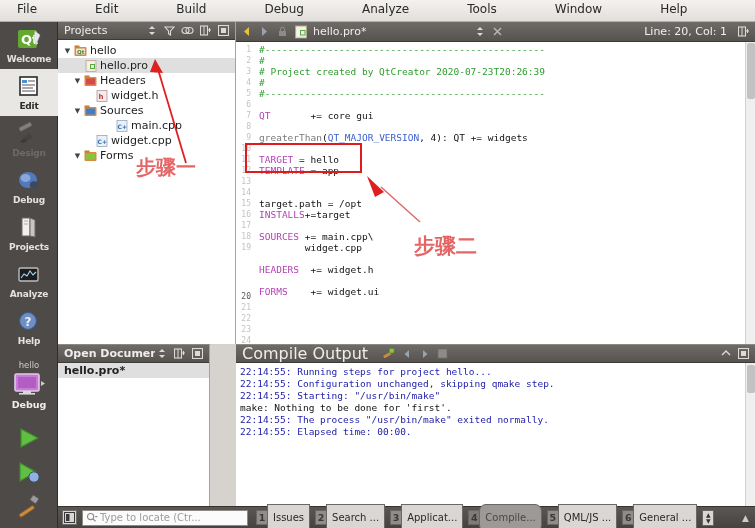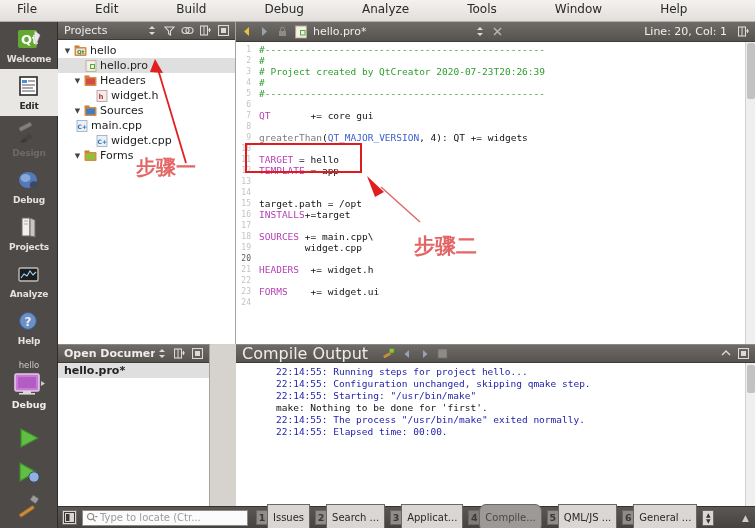--- a/index.html
+++ b/index.html
@@ -106,21 +106,21 @@
   .etb-spacer { flex: 1; }
   .etb-right { font-size: 11px; color: #f2efed; padding-right: 6px; white-space:nowrap; }
 
   #code-wrap { position: relative; height: 302px; background:#fff; display:flex; overflow:hidden; }
   #gutter {
     width: 17px; background: #fff; padding-top: 2px;
     text-align: right; padding-right: 2px; flex-shrink: 0;
     font-family: "DejaVu Sans Mono", "Liberation Mono", monospace;
     font-size: 8px; color: #c3c3c3; line-height: 11px; user-select:none;
   }
-  #gutter .cur { color: #595959; font-weight: normal; }
+  #gutter .cur { color: #595959; font-weight: normal; margin-top: 38px; }
   #codetext {
     flex: 1; padding-top: 2px; padding-left: 6px;
     font-family: "DejaVu Sans Mono", "Liberation Mono", monospace;
     font-size: 9.5px; line-height: 11px; white-space: pre;
     color: #111;
   }
   .cline { height: 11px; }
   .cm { color: #2e9e2e; }          
   .kw { color: #b53fb5; }          
   .fn { color: #7a7a7a; }          
@@ -140,21 +140,21 @@
   }
   #compile-head {
     height: 18px; background: linear-gradient(to bottom, #6e6b68 0%, #56534f 100%);
     display:flex; align-items:center; color:#efeceb; font-size:16px; padding-left:6px;
     border-bottom: 1px solid #3d3b39;
   }
   #compile-head .ch-title { margin-right: 14px; }
   .ch-ico { width:13px;height:13px;display:flex;align-items:center;justify-content:center;margin-right:5px; }
   #compile-body {
     padding: 3px 2px 0 4px; font-family: "DejaVu Sans Mono", "Liberation Mono", monospace;
-    font-size: 9.5px; line-height: 12px; color: #2222aa; white-space: pre; height: 143px; overflow:hidden;margin-left:36px;
+    font-size: 9.5px; line-height: 12px; color: #2222aa; white-space: pre; height: 143px; overflow:hidden;
   }
   .co-line { height: 12px; }
   .co-plain { color: #111; }
   #compile-scroll {
     position:absolute; right:0; top:18px; width:10px; height:144px;
     background:#efefef; border-left:1px solid #d0d0d0;
   }
   #compile-scroll .thumb { position:absolute; left:1px; top:2px; width:8px; height:28px; background:#c2c2c2; border-radius:2px; }
 
   
@@ -428,21 +428,21 @@
         <span class="tarrow">▼</span>
         <span class="ticon">
           <svg width="13" height="12" viewBox="0 0 13 12">
               <rect x="0.5" y="2" width="12" height="9" rx="1" fill="#d98b3e"></rect>
               <rect x="0.5" y="0.5" width="5" height="2" fill="#c97a2e"></rect>
               <rect x="2" y="3.5" width="9" height="6" fill="#3f7fc4"></rect>
             </svg>
         </span>
         <span class="tlabel">Sources</span>
       </div>
-      <div class="tnode" style="padding-left:16px">
+      <div class="tnode" style="padding-left:56px">
         <span class="ticon">
           <svg width="12" height="12" viewBox="0 0 12 12">
               <rect x="1" y="0.5" width="10" height="11" fill="#e9f0f7" stroke="#93a8bd" stroke-width="0.8"></rect>
               <text x="1.6" y="8.6" font-family="DejaVu Sans, sans-serif" font-size="6" font-weight="bold" fill="#2f6ea8">C+</text>
             </svg>
         </span>
         <span class="tlabel">main.cpp</span>
       </div>
       <div class="tnode" style="padding-left:36px">
         <span class="ticon">

